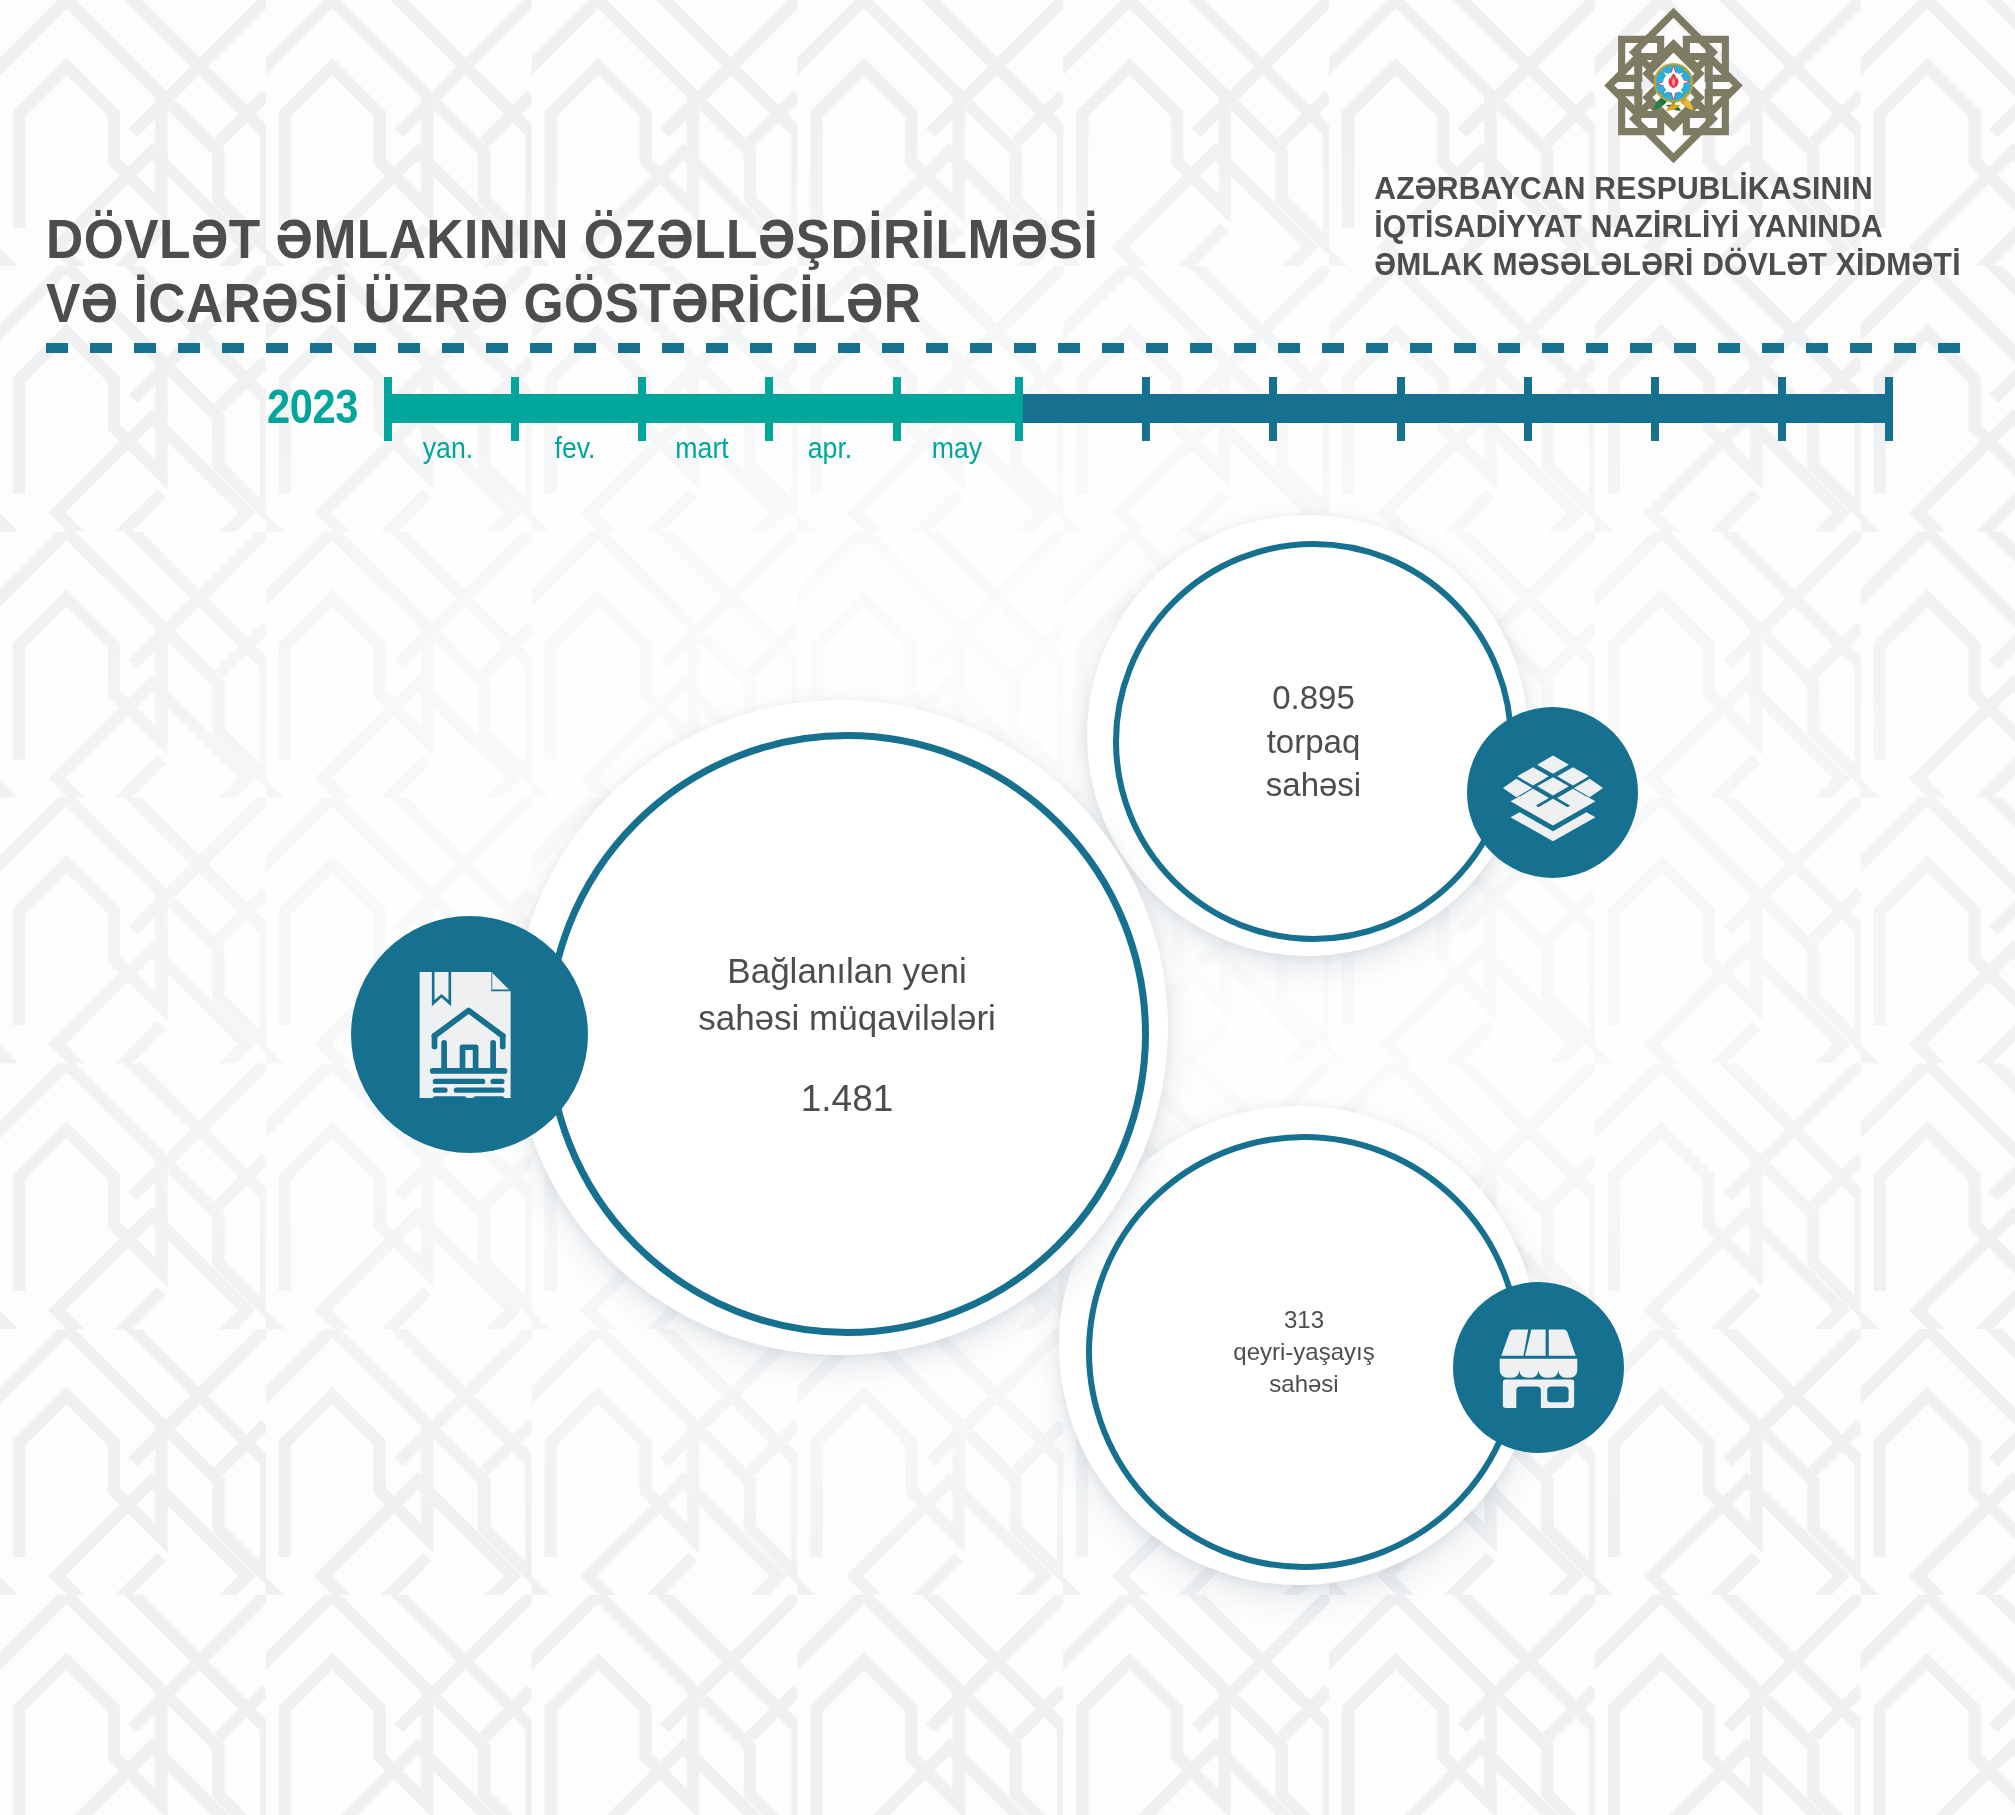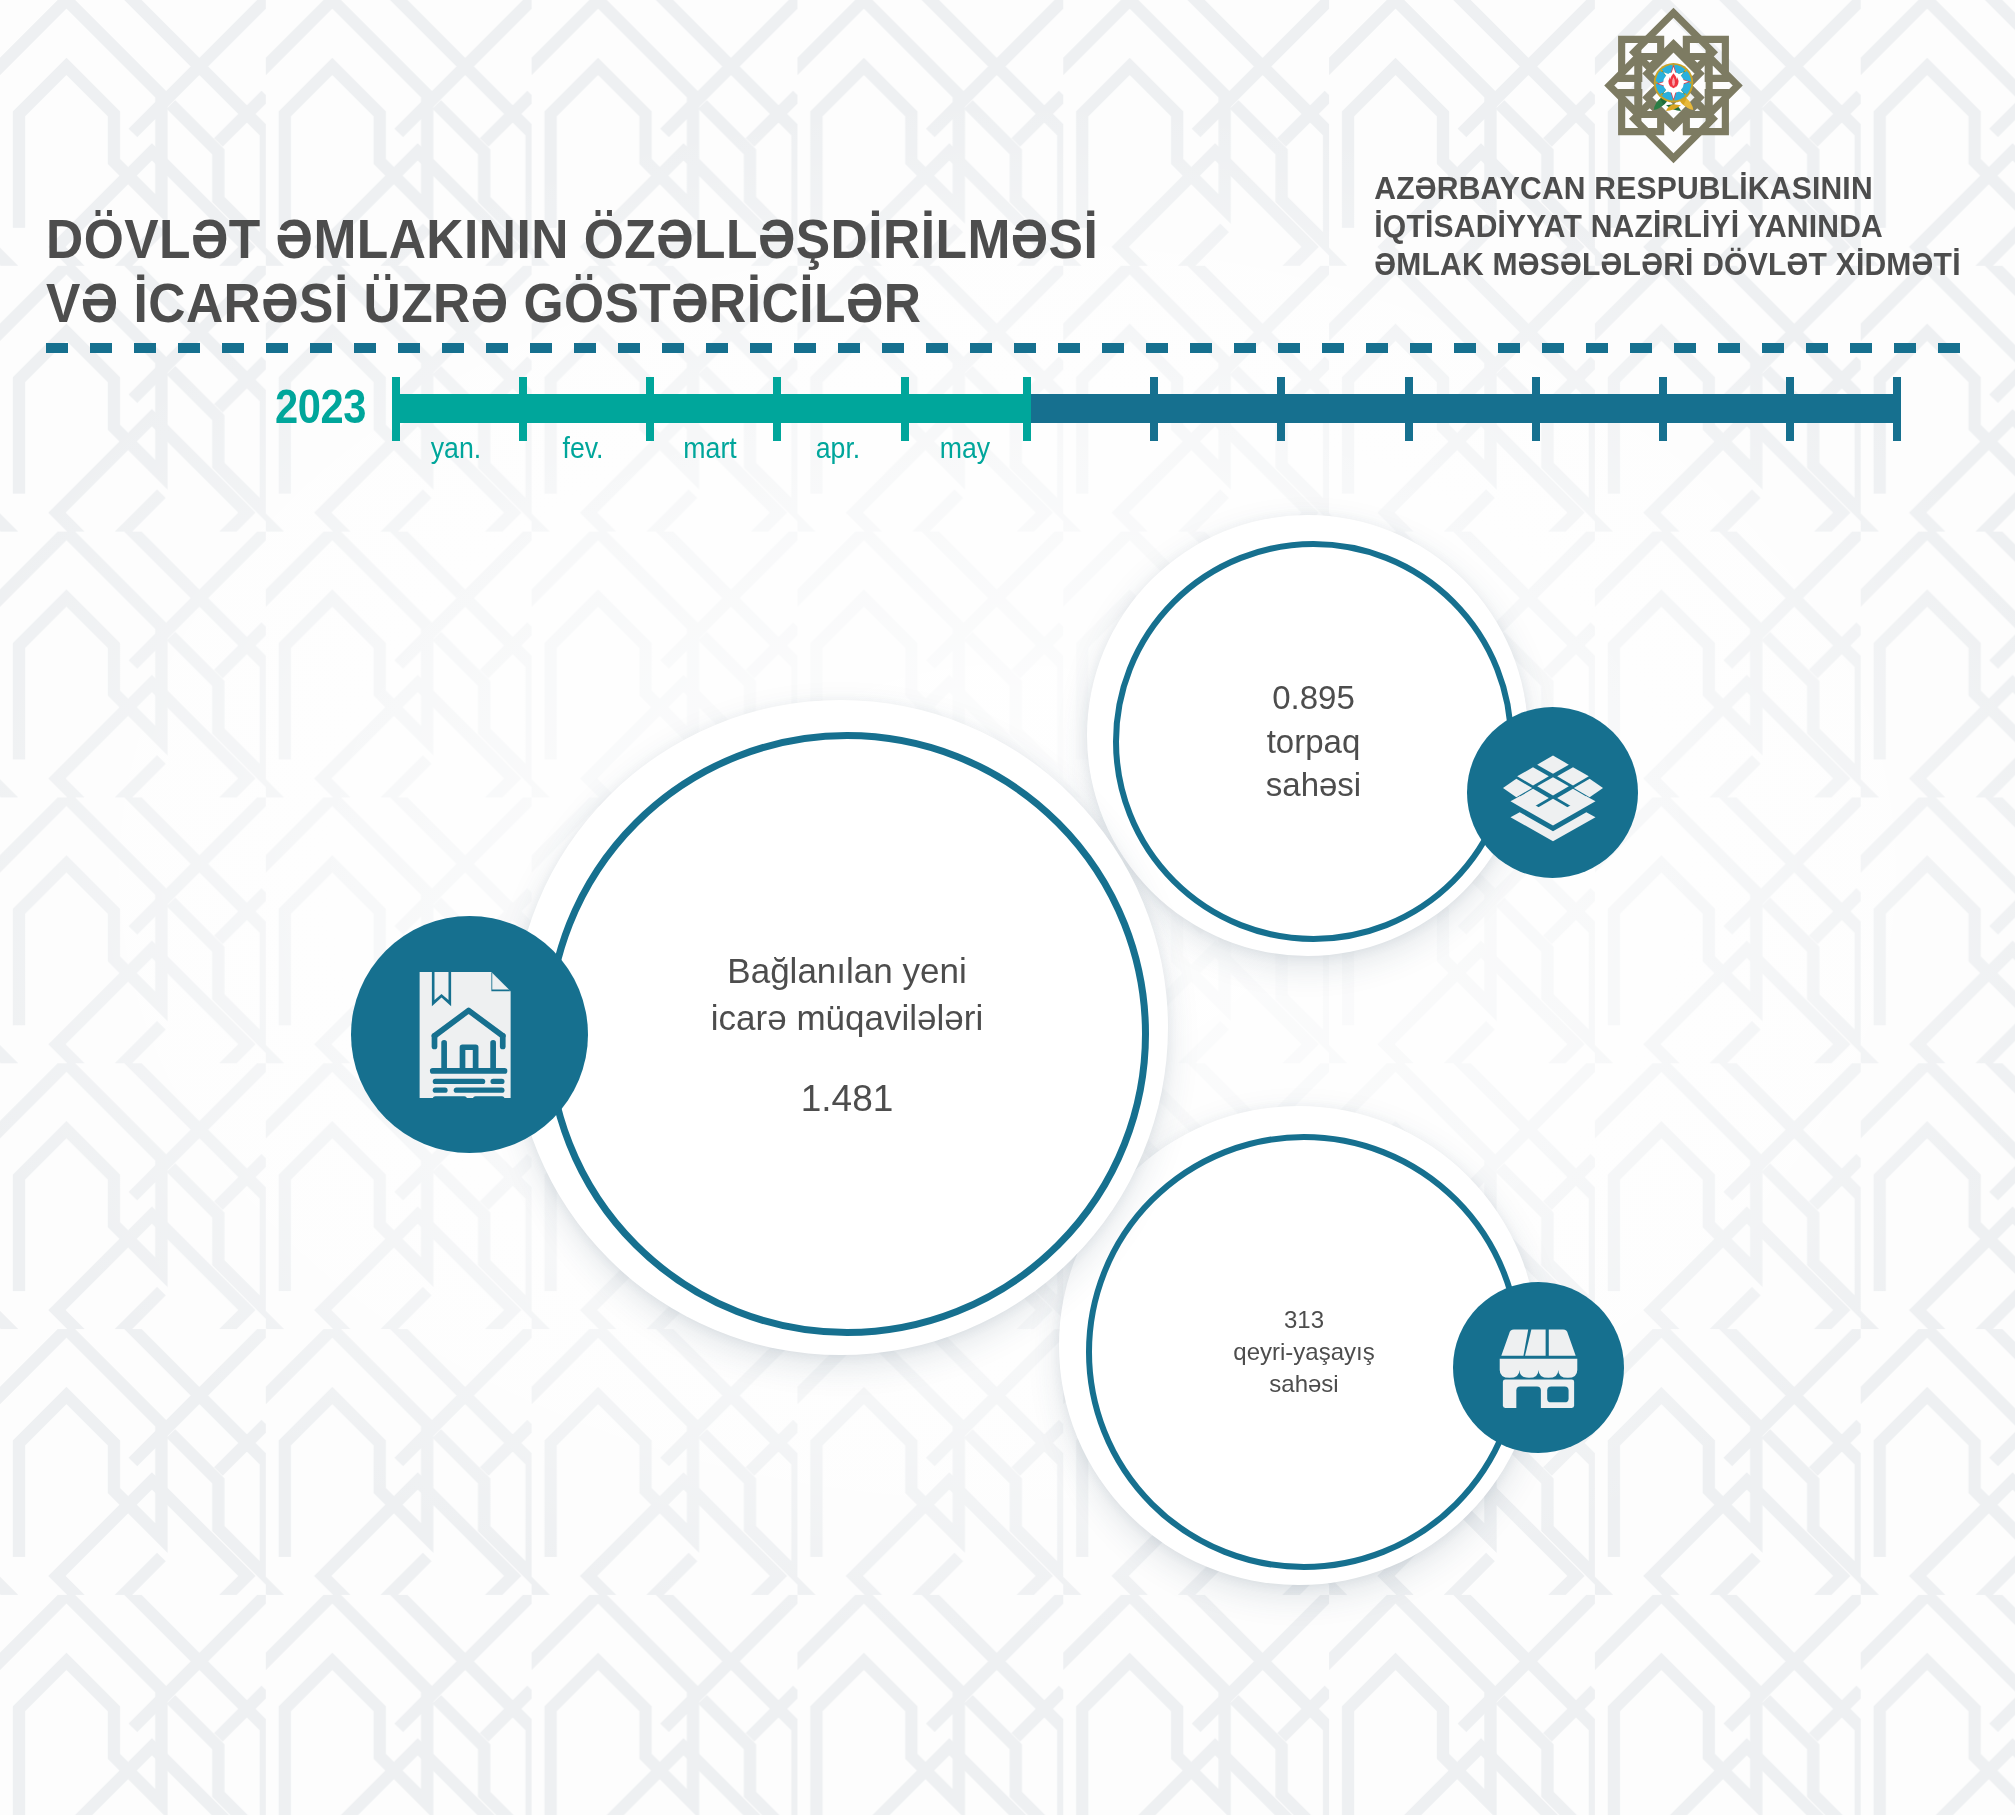--- a/index.html
+++ b/index.html
@@ -61,21 +61,21 @@
   
   #dashed-divider{
     position:absolute;left:46px;top:343px;z-index:5;
     width:1934px;height:10.4px;
     background-image:repeating-linear-gradient(to right,
       #16708f 0px, #16708f 22px, rgba(0,0,0,0) 22px, rgba(0,0,0,0) 44px);
   }
 
   
   #timeline{
-    position:absolute;left:12px;top:370px;z-index:5;
+    position:absolute;left:4px;top:370px;z-index:5;
     width:1921px;height:85px;
   }
   #year-label{
     position:absolute;left:263px;top:7.6px;
     font-size:49px;font-weight:700;color:#00a69b;
     letter-spacing:-0.5px;
     transform:scaleX(0.85);transform-origin:left top;
   }
   .tl-bar{position:absolute;top:24px;height:29px;}
   #tl-bar-active{left:380px;width:636px;background:#00a69b;}
@@ -288,21 +288,21 @@
 </div>
 
 <div class="bubble-ring" id="bubble-nonres-ring">
   <div id="bubble-nonres-text">313
 qeyri-yaşayış
 sahəsi</div>
 </div>
 
 <div class="bubble-ring" id="bubble-main-ring">
   <div id="bubble-main-text" style="white-space:pre-line">Bağlanılan yeni
-icarə müqavilələri</div>
+sahəsi müqavilələri</div>
   <div id="bubble-main-value">1.481</div>
 </div>
 
 <div class="icon-disc" id="icon-contract">
   <svg viewBox="0 0 240 300" width="105" height="132">
 
     <path d="M6 6 H170 L214 50 V294 H6 Z" fill="#eef0f1"></path>
     <path d="M170 6 L214 50 H170 Z" fill="#16708f"></path>
     <path d="M172 8 L210 46 H172 Z" fill="#eef0f1"></path>
 

